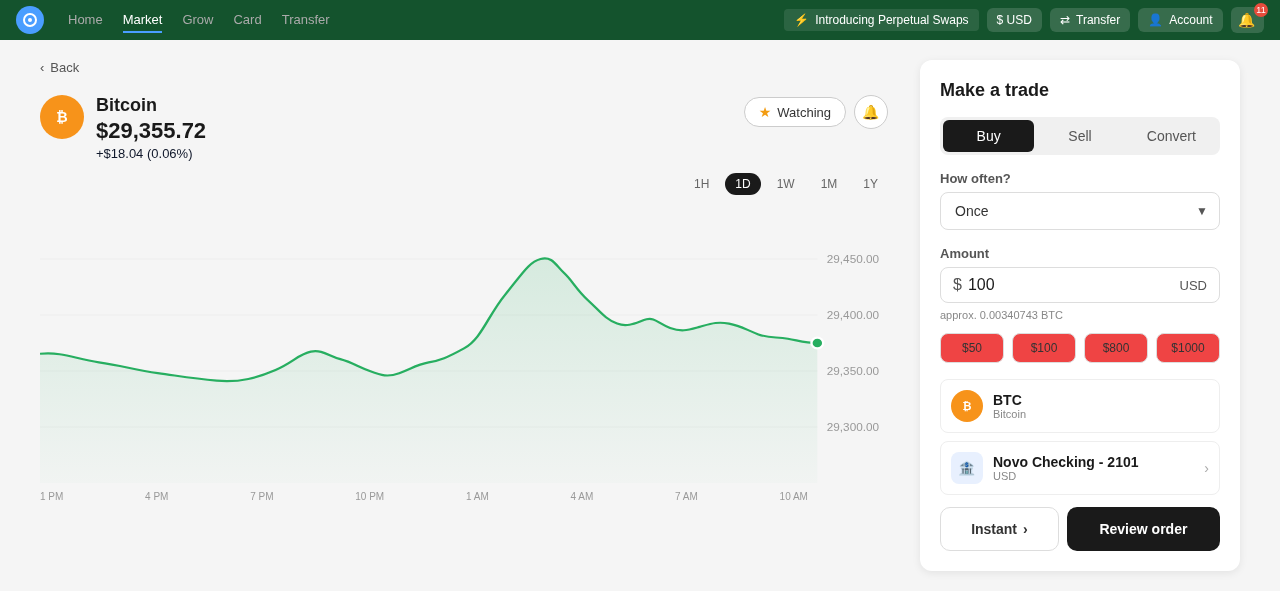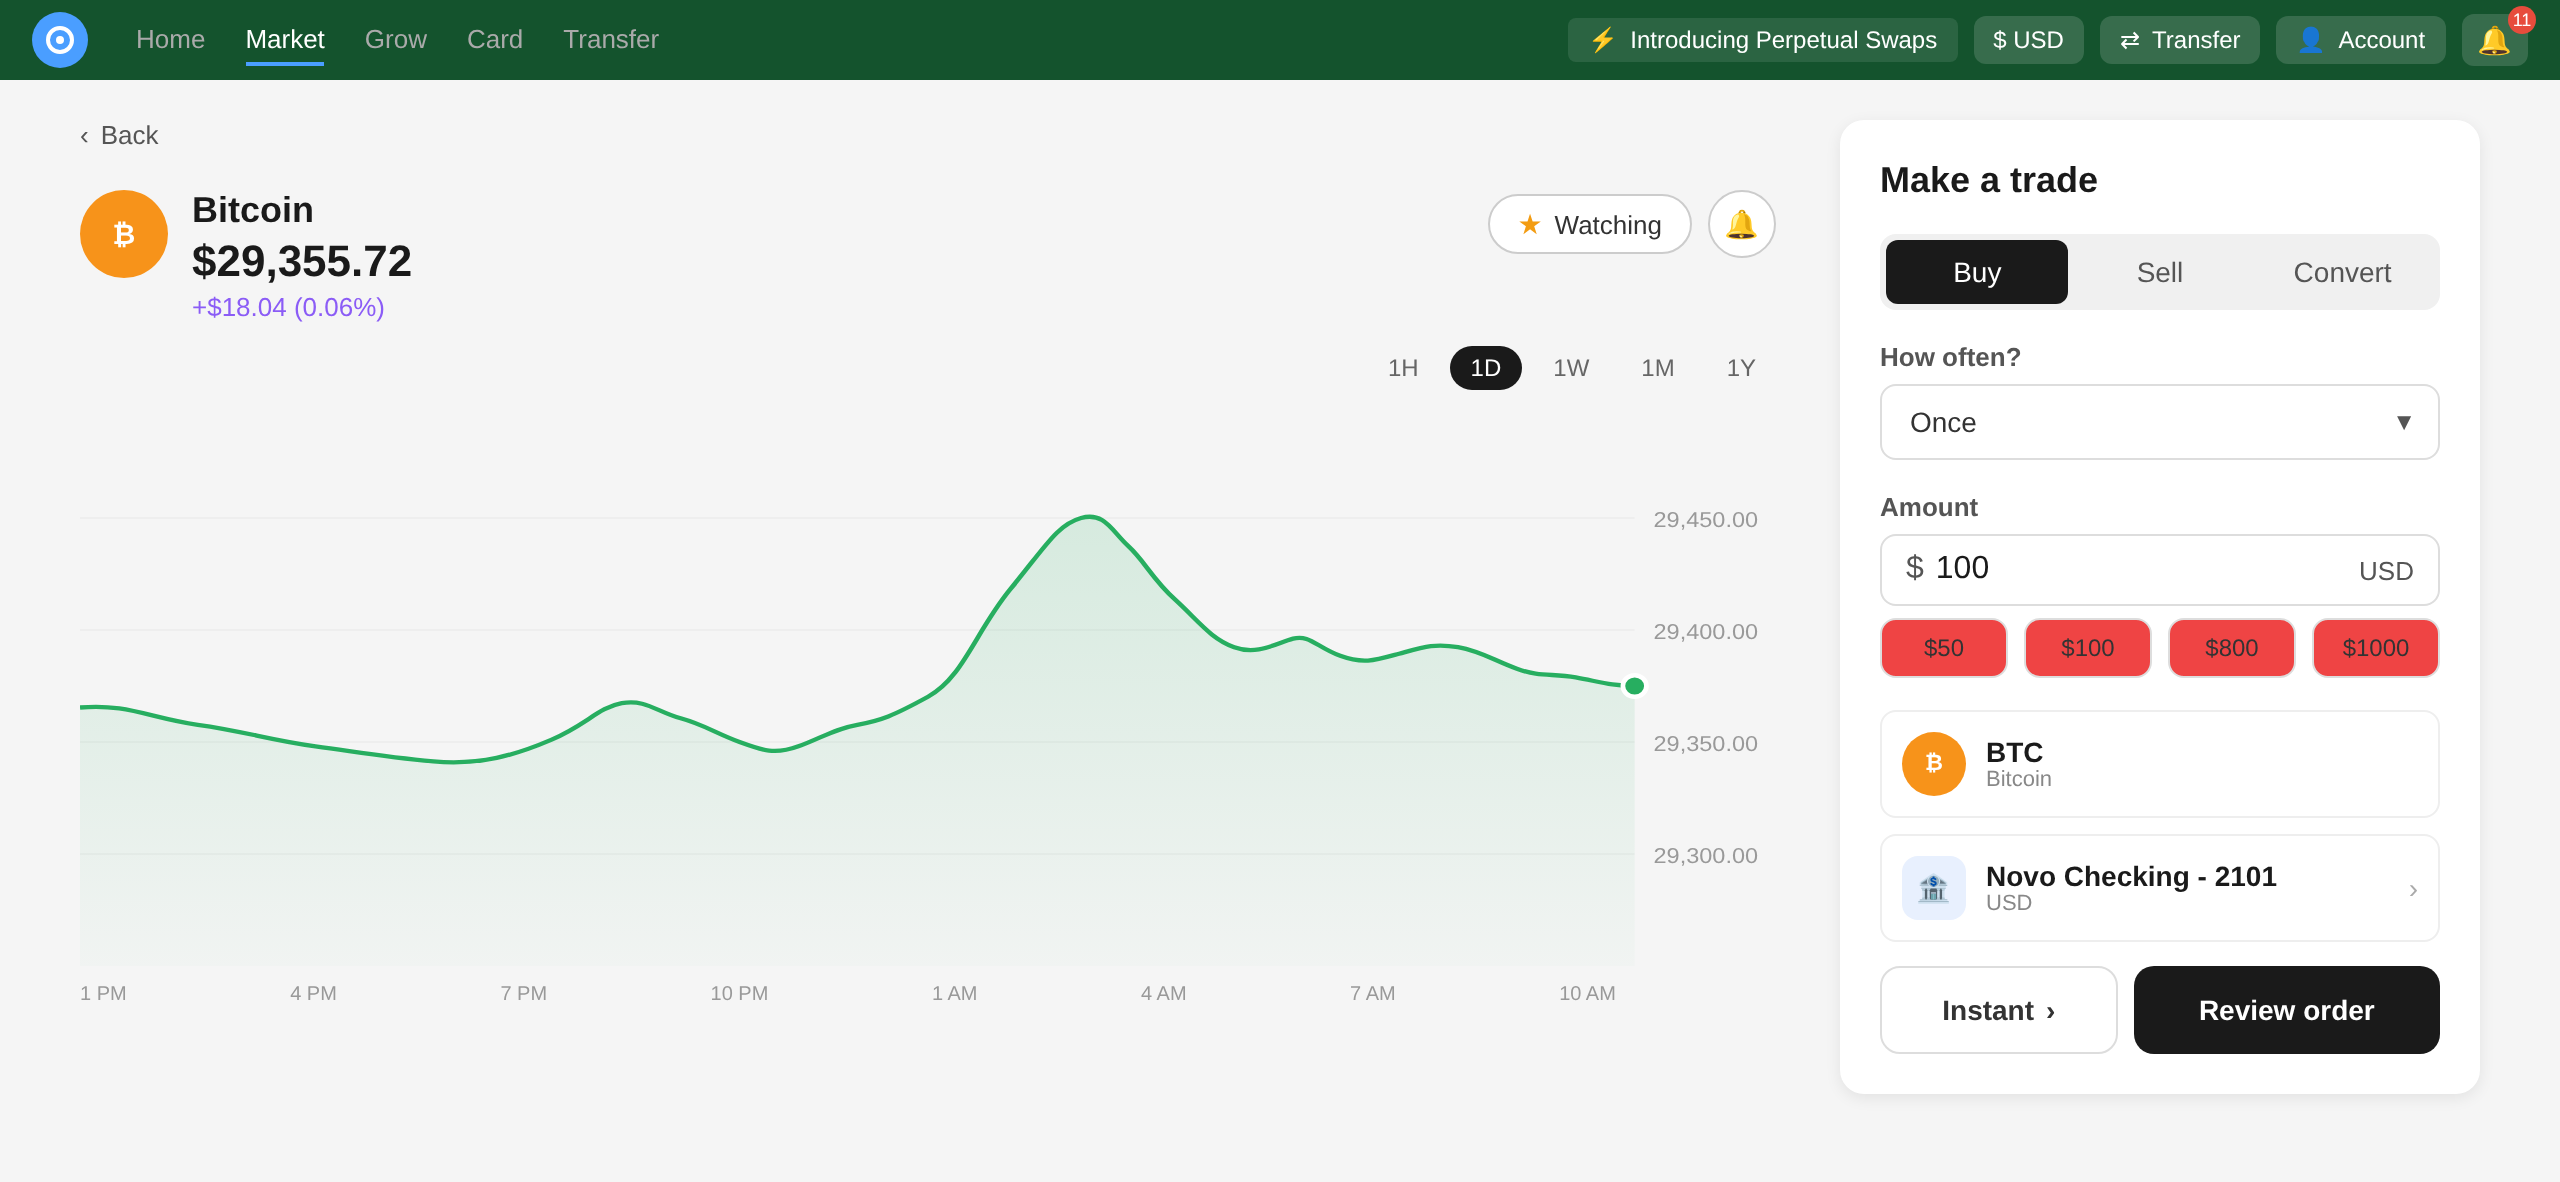--- a/index.html
+++ b/index.html
@@ -129,21 +129,21 @@
       height: 44px;
       background: #f7931a;
       border-radius: 50%;
       display: flex; align-items: center; justify-content: center;
       color: #fff;
       font-weight: bold;
       font-size: 14px;
     }
     .coin-name-price h2 { font-size: 18px; font-weight: 600; color: #1a1a1a; }
     .coin-name-price .price { font-size: 22px; font-weight: 700; color: #1a1a1a; margin-top: 2px; }
-    .coin-name-price .change { color: #8b5cf6; font-size: 13px; margin-top: 2px; }
+    .coin-name-price .change { color: #0f172a; font-size: 13px; margin-top: 2px; }
     .coin-actions {
       display: flex;
       gap: 8px;
       align-items: center;
     }
     .watching-btn {
       display: flex;
       align-items: center;
       gap: 6px;
       border: 1px solid #ccc;
@@ -530,20 +530,21 @@
         </select>
         <span class="select-arrow">▼</span>
       </div>
 
       <div class="form-label">Amount</div>
       <div class="amount-input-wrap">
         <span class="dollar-sign">$</span>
         <input type="text" value="100" style="">
         <span class="currency-label">USD</span>
       </div>
+      <div class="approx-label">approx. 0.00340743 BTC</div>
 
       <div class="quick-amounts">
         <button class="quick-amt-btn">$50</button>
         <button class="quick-amt-btn">$100</button>
         <button class="quick-amt-btn">$800</button>
         <button class="quick-amt-btn">$1000</button>
       </div>
 
       <div class="asset-row">
         <div class="asset-icon">₿</div>

